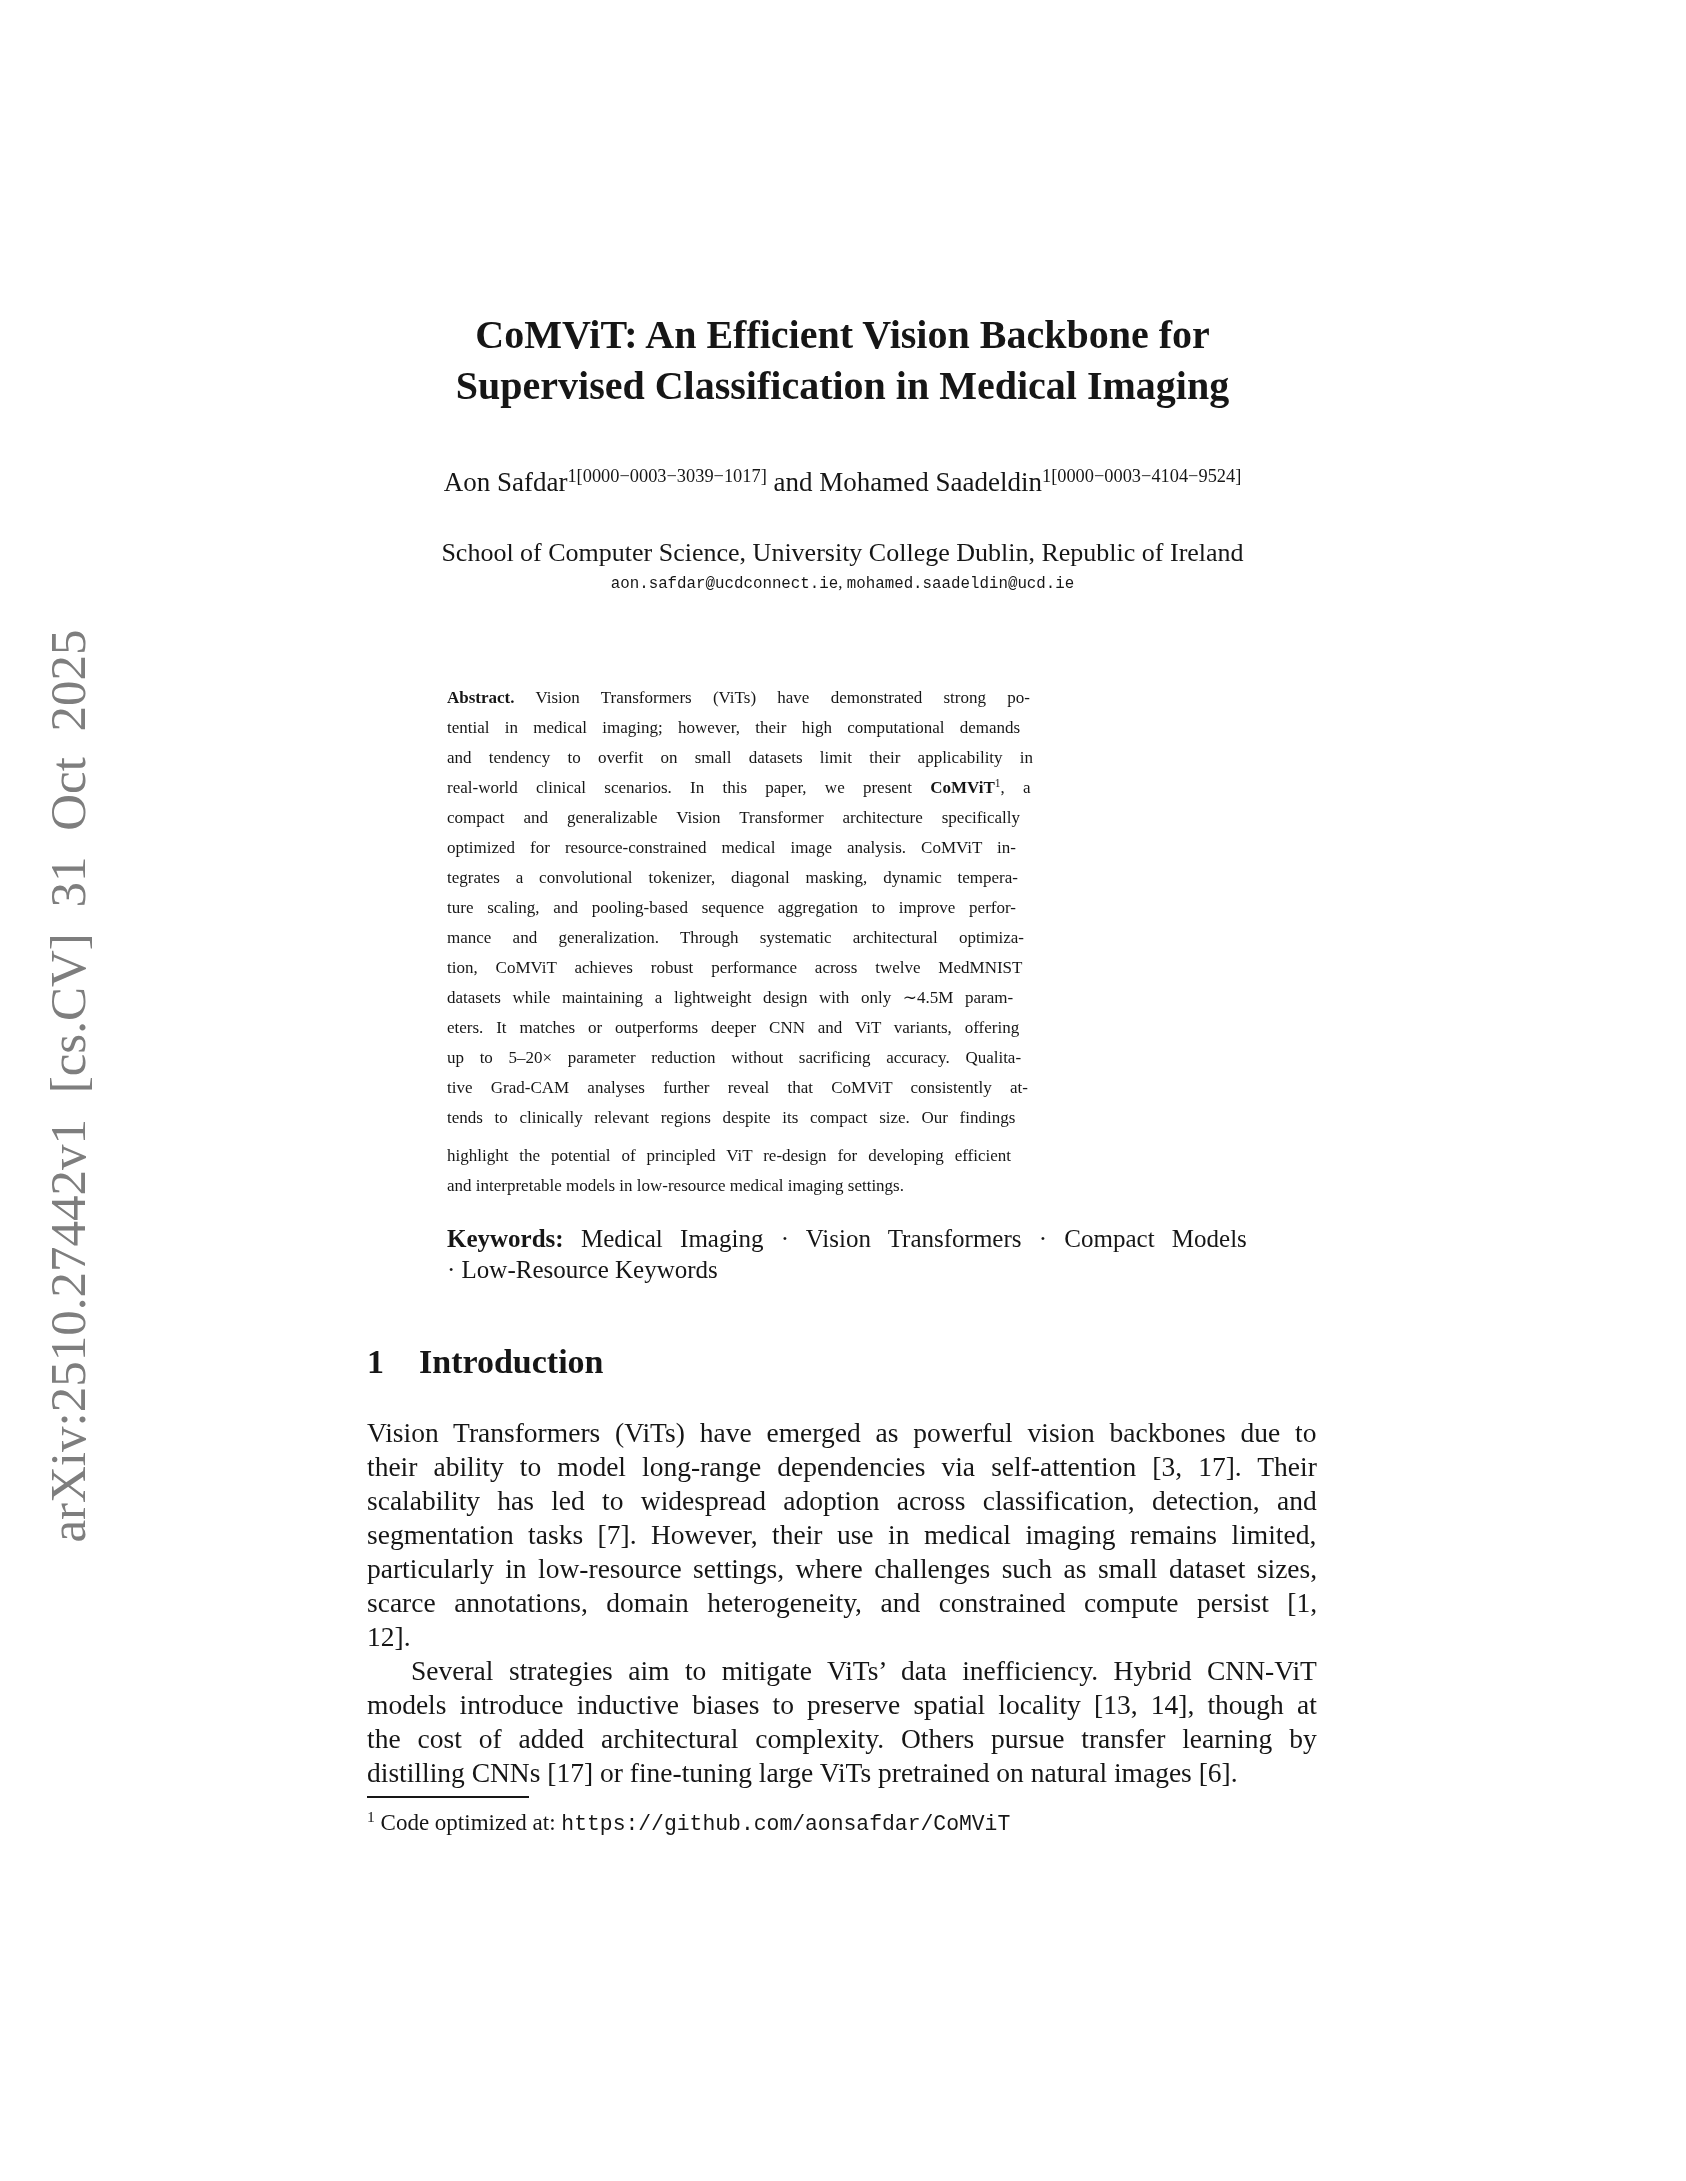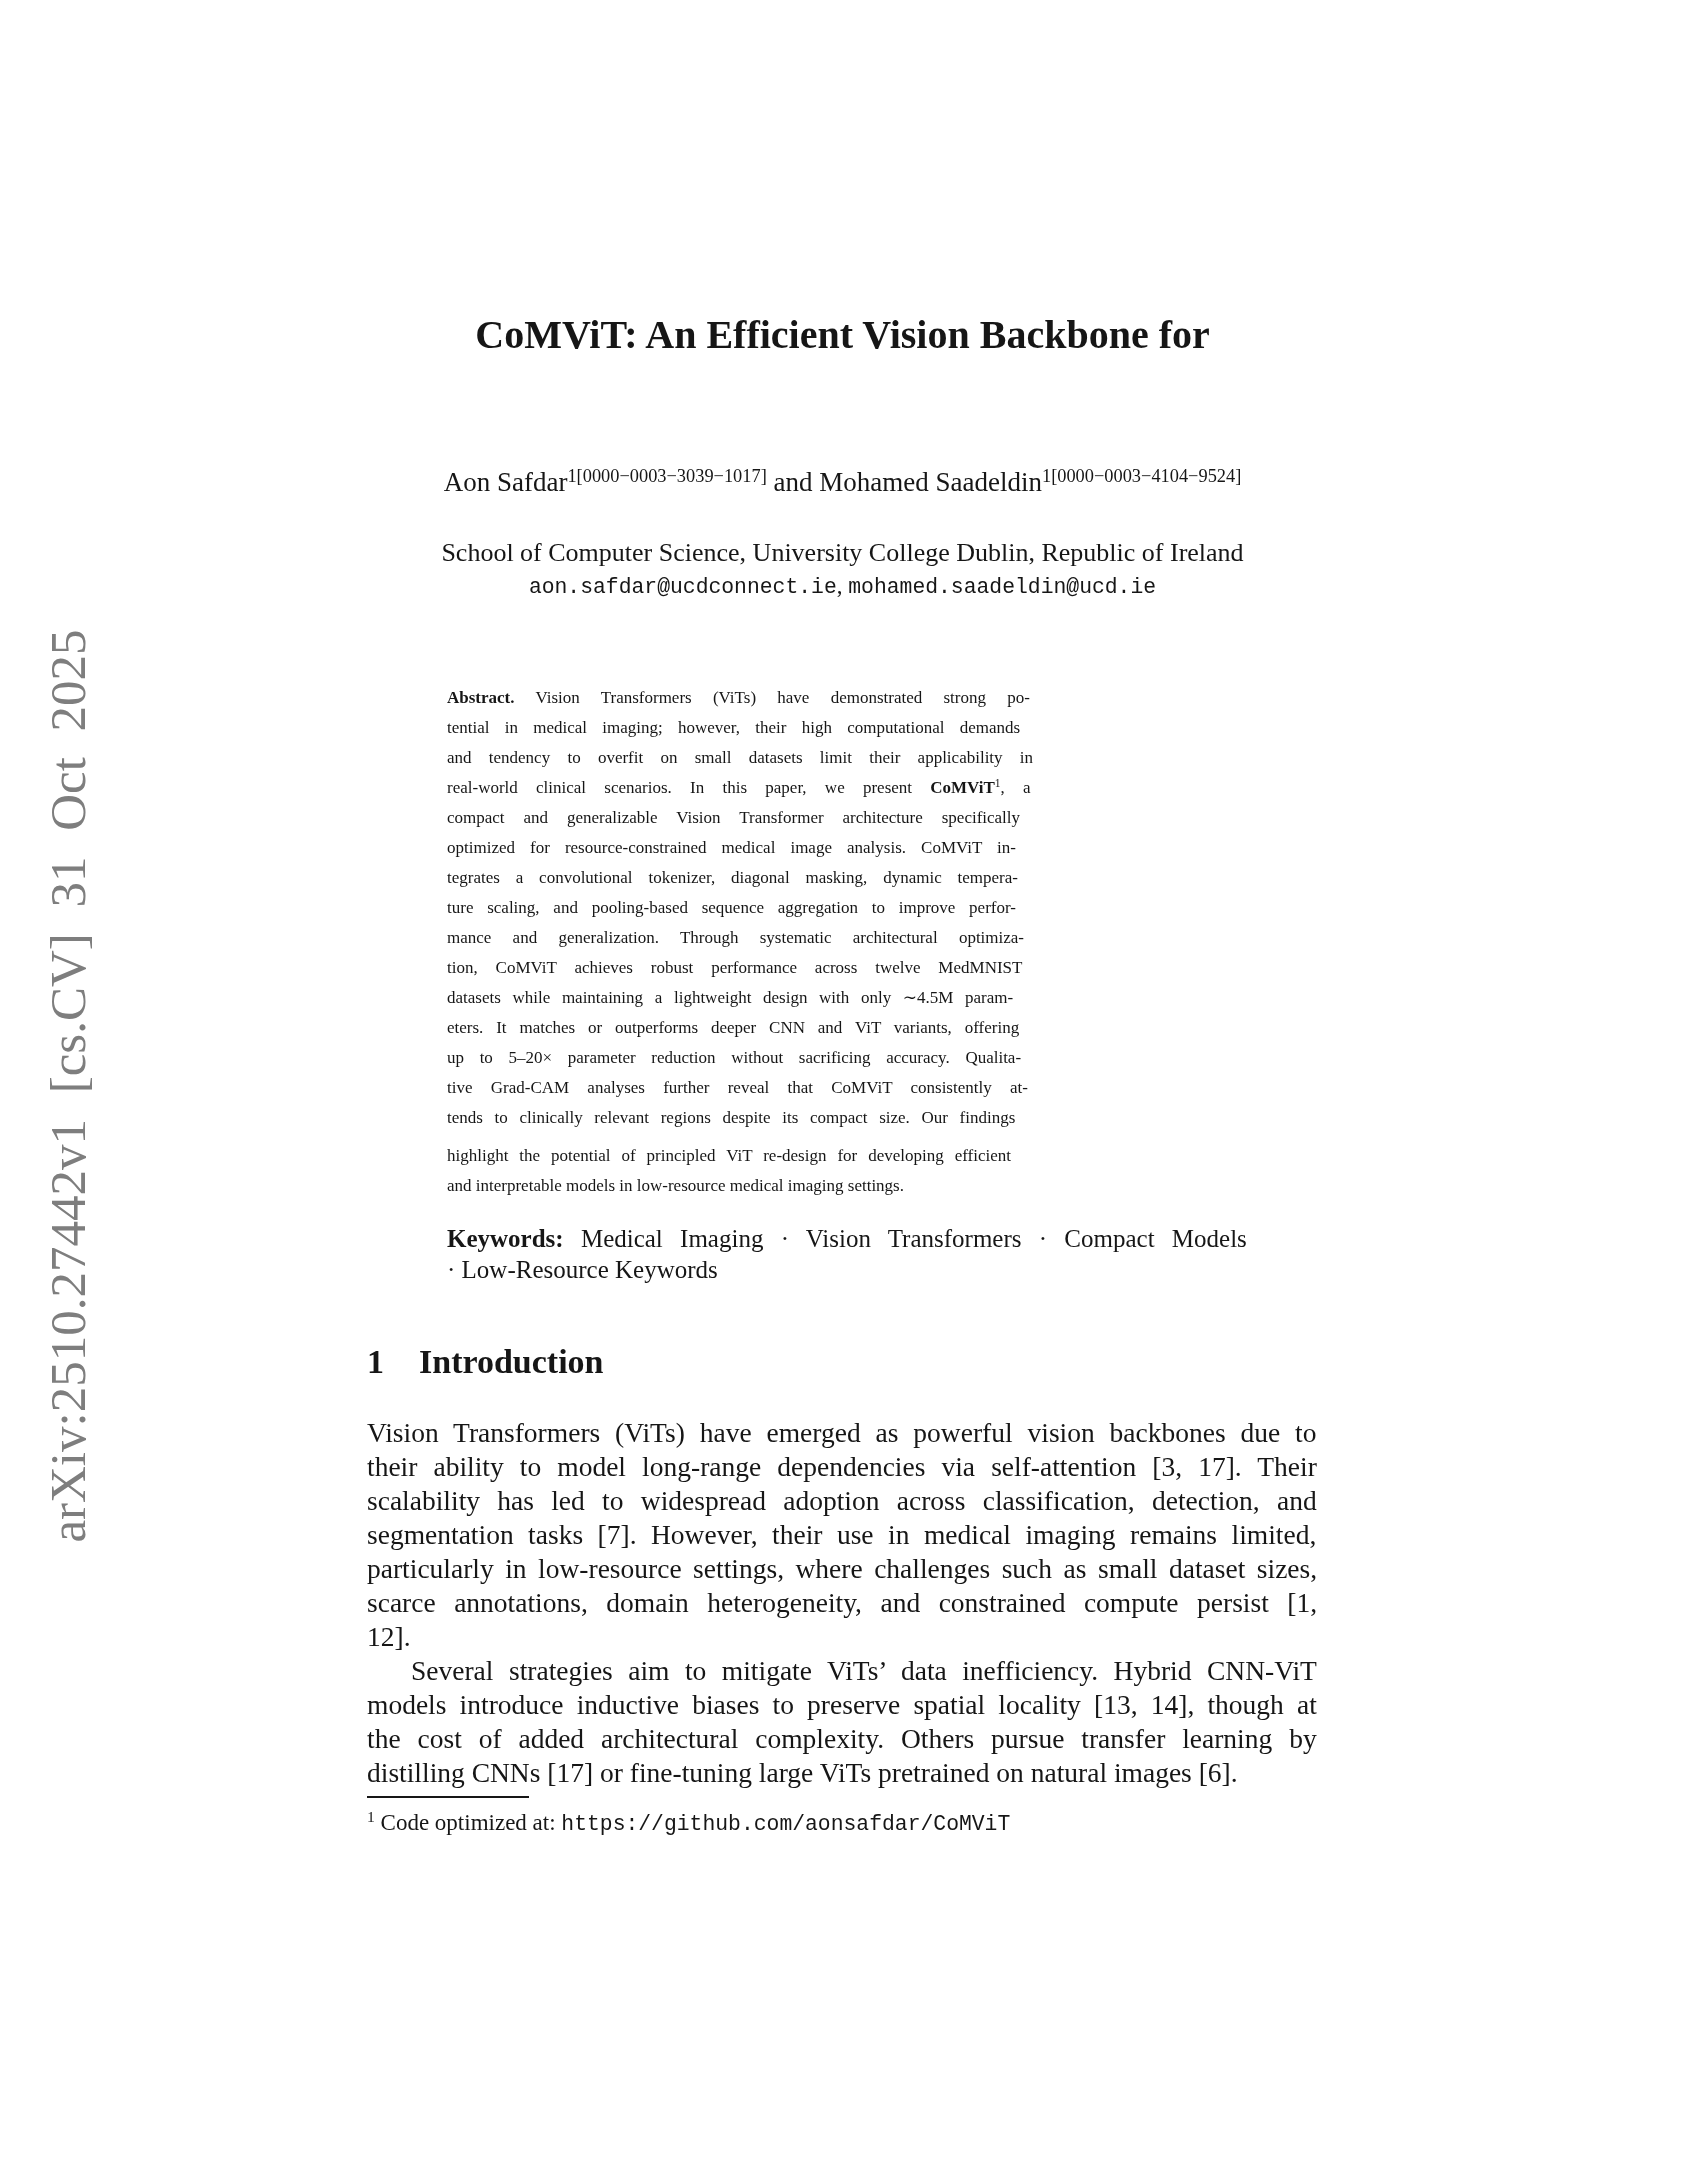--- a/index.html
+++ b/index.html
@@ -28,21 +28,21 @@
   .authors{
     position:absolute;left:367px;top:462px;width:951px;
     text-align:center;font-size:27px;line-height:40px;
   }
   .affiliation{
     position:absolute;left:367px;top:538px;width:951px;
     text-align:center;font-size:26px;
   }
   .emails{
     position:absolute;left:367px;top:573px;width:951px;
-    text-align:center;font-size:23px;
+    text-align:center;font-size:17px;
   }
   .abstract{
     position:absolute;left:447px;top:683px;width:795px;
     font-size:17px;line-height:30px;
   }
   .keywords{
     position:absolute;left:447px;top:1223px;width:795px;
     font-size:25px;line-height:31px;
   }
   .heading{
@@ -69,20 +69,21 @@
 </style>
 </head>
 <body>
 
 <div class="page">
 
   <div class="watermark">arXiv:2510.27442v1  [cs.CV]  31 Oct 2025</div>
 
   <div class="title">
     <div>CoMViT: An Efficient Vision Backbone for</div>
+    <div>Supervised Classification in Medical Imaging</div>
   </div>
 
   <div class="authors"><span>Aon Safdar</span><span class="sup">1[0000−0003−3039−1017]</span><span> and Mohamed Saadeldin</span><span class="sup">1[0000−0003−4104−9524]</span></div>
 
   <div class="affiliation">School of Computer Science, University College Dublin, Republic of Ireland</div>
 
   <div class="emails"><span class="mono">aon.safdar@ucdconnect.ie</span><span>, </span><span class="mono">mohamed.saadeldin@ucd.ie</span></div>
 
   <div class="abstract">
       <div class="line"><span class="ln" style="word-spacing: 17px;"><span class="b">Abstract.</span><span> Vision Transformers (ViTs) have demonstrated strong po-</span></span></div>

